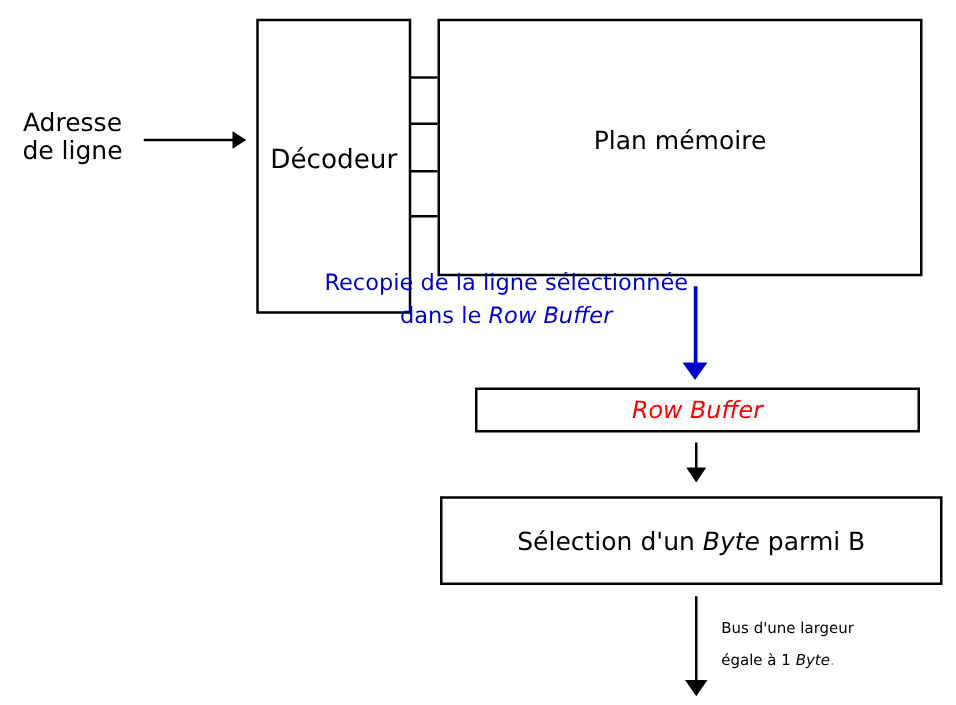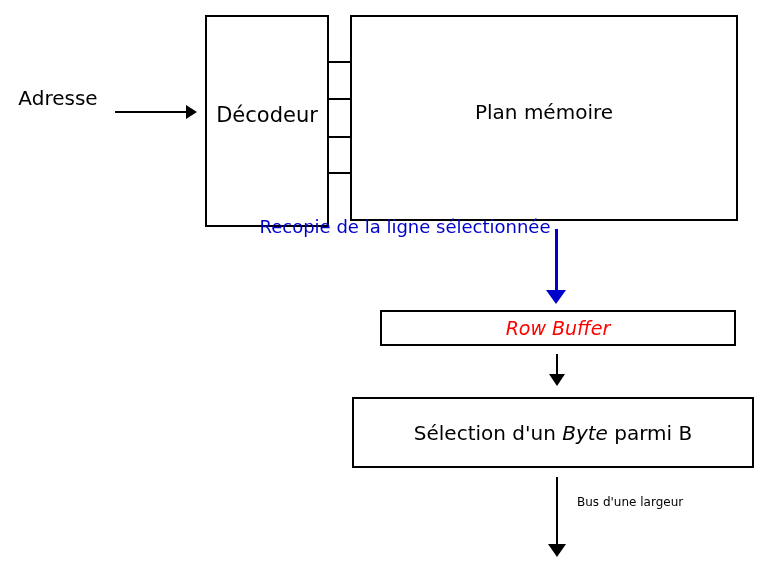--- a/index.html
+++ b/index.html
@@ -69,21 +69,21 @@
   }
   .txt {
     position: absolute;
   }
   .address-label {
     left: 10px; top: 87px; width: 96px;
     font-size: 20px; line-height: 22px;
     text-align: center;
   }
   .decoder-box {
-    left: 205px; top: 15px; width: 124px; height: 212px;
+    left: 205px; top: 15px; width: 124px; height: 236px;
     font-size: 21px;
     padding-bottom: 12px;
   }
   .memory-box {
     left: 350px; top: 15px; width: 388px; height: 206px;
     font-size: 20px; line-height: 32px;
     padding-bottom: 12px;
   }
   .copy-caption {
     left: 238px; top: 214px; width: 334px;
@@ -112,40 +112,42 @@
   .italic { font-style: italic; }
   .faint { color: var(--faint-gray, #999999); }
 </style>
 </head>
 <body>
 
 <div class="stage">
 
   <div class="txt address-label">
     <div>Adresse</div>
+    <div>de ligne</div>
   </div>
 
   <div class="hl" style="left:115px; top:111px; width:72px;"></div>
   <div class="tri-right" style="left:186px; top:105px;"></div>
 
   <div class="box decoder-box">
     <div>Décodeur</div>
   </div>
 
   <div class="hl" style="left:328px; top:61px; width:23px;"></div>
   <div class="hl" style="left:328px; top:98px; width:23px;"></div>
   <div class="hl" style="left:328px; top:136px; width:23px;"></div>
   <div class="hl" style="left:328px; top:172px; width:23px;"></div>
 
   <div class="box memory-box">
     <div>Plan mémoire</div>
   </div>
 
   <div class="txt copy-caption">
     <div>Recopie de la ligne sélectionnée</div>
+    <div><span>dans le </span><span class="italic">Row Buffer</span></div>
   </div>
 
   <div class="vl blue" style="left:555px; top:229px; height:62px;"></div>
   <div class="tri-down blue" style="left:546px; top:290px;"></div>
 
   <div class="box rowbuffer-box">
     <div>Row Buffer</div>
   </div>
 
   <div class="vl" style="left:556px; top:354px; height:22px;"></div>
@@ -153,15 +155,16 @@
 
   <div class="box selection-box">
     <div><span>Sélection d'un </span><span class="italic">Byte</span><span> parmi B</span></div>
   </div>
 
   <div class="vl" style="left:556px; top:477px; height:68px;"></div>
   <div class="tri-down big" style="left:548px; top:544px;"></div>
 
   <div class="txt bus-label">
     <div>Bus d'une largeur</div>
+    <div><span>égale à 1 </span><span class="italic">Byte</span><span class="faint">.</span></div>
   </div>
 
 </div>
 
 </body></html>

